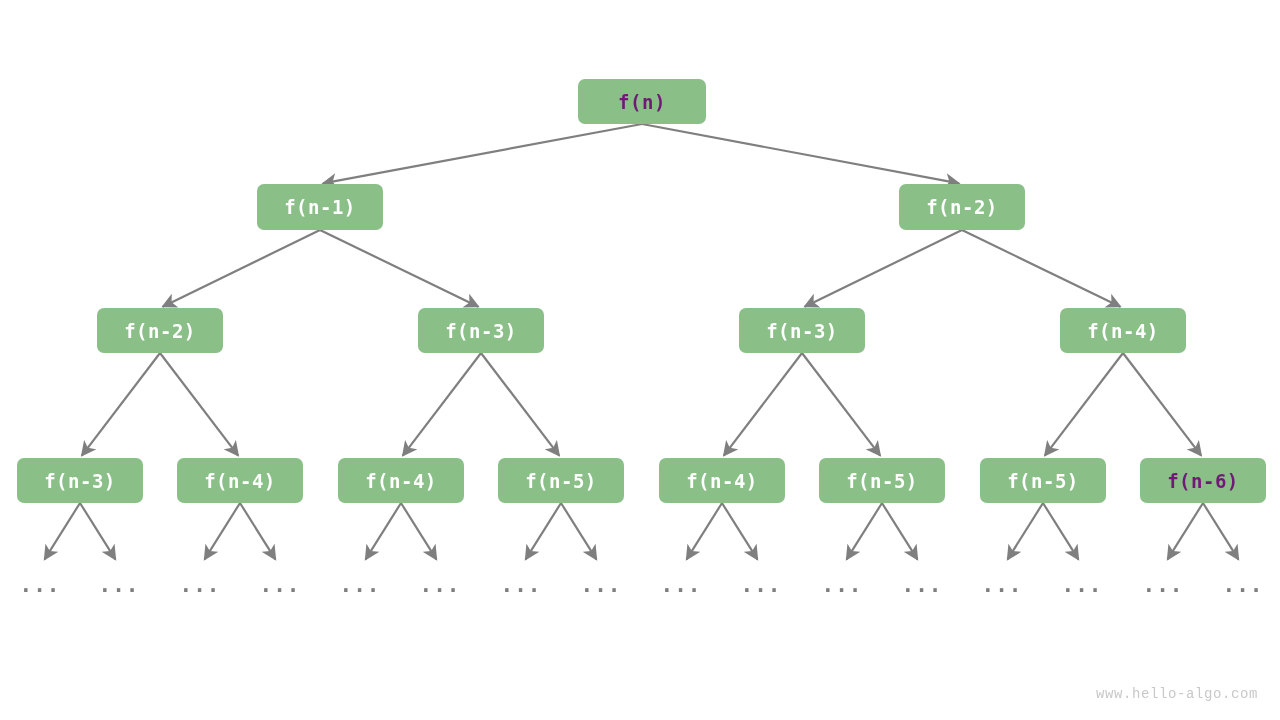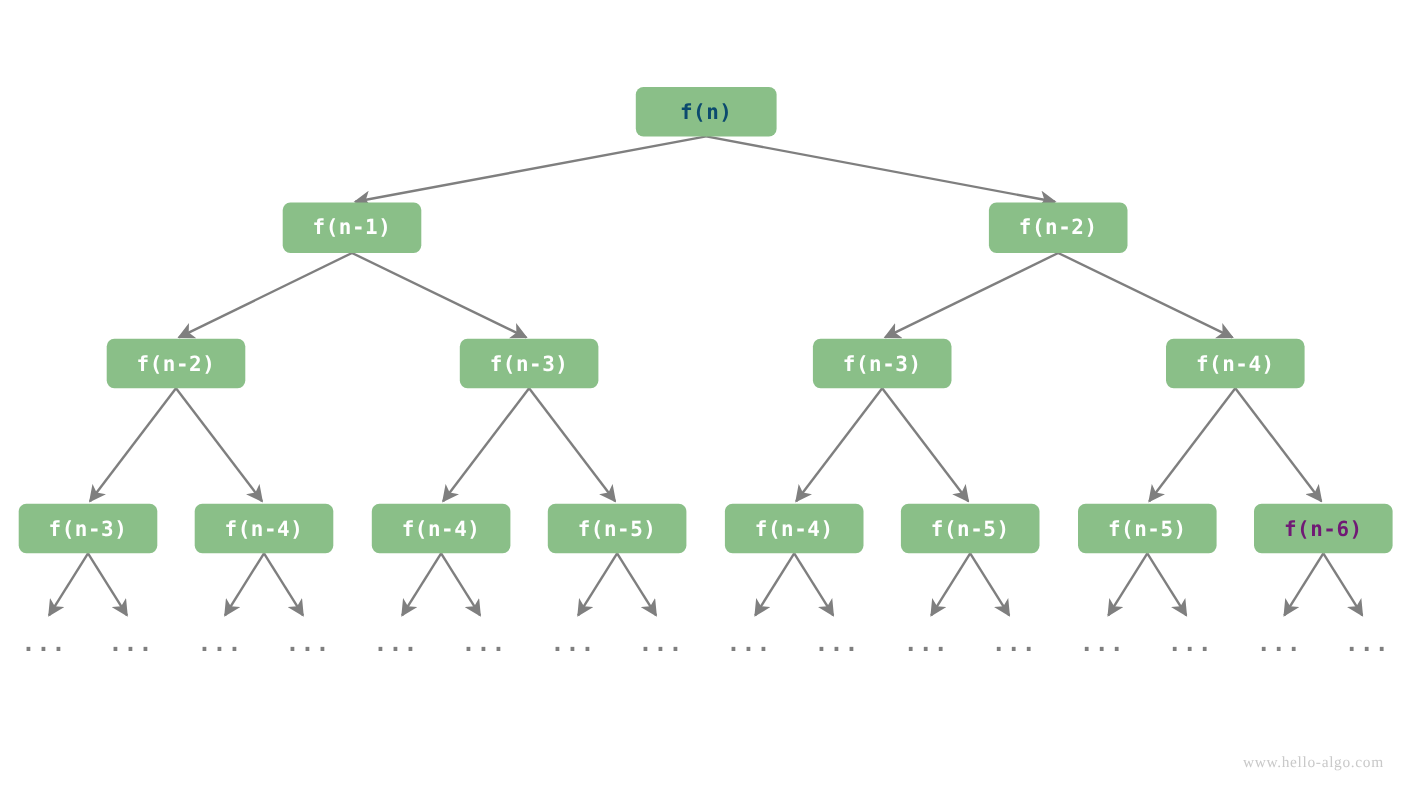--- a/index.html
+++ b/index.html
@@ -55,21 +55,21 @@
     line-height: 1;
     transform: translate(-50%, -50%);
     z-index: 2;
     user-select: none;
   }
   #watermark {
     position: absolute;
     right: 22px;
     bottom: 18px;
     color: #c9c9c9;
-    font-family: Liberation Serif, serif;
+    font-family: Liberation Mono, monospace;
     font-size: 14px;
     letter-spacing: 0.6px;
     z-index: 3;
   }
 </style>
 </head>
 <body>
 
 <div id="canvas">
 
@@ -105,21 +105,21 @@
       <line x1="722" y1="503" x2="757.4061328878686" y2="559.4584281184932" stroke="#7f7f7f" stroke-width="2.2" stroke-linecap="butt" marker-end="url(#arrowhead)"></line>
       <line x1="882" y1="503" x2="846.5938671121314" y2="559.4584281184932" stroke="#7f7f7f" stroke-width="2.2" stroke-linecap="butt" marker-end="url(#arrowhead)"></line>
       <line x1="882" y1="503" x2="917.4061328878686" y2="559.4584281184932" stroke="#7f7f7f" stroke-width="2.2" stroke-linecap="butt" marker-end="url(#arrowhead)"></line>
       <line x1="1043" y1="503" x2="1007.5938671121314" y2="559.4584281184932" stroke="#7f7f7f" stroke-width="2.2" stroke-linecap="butt" marker-end="url(#arrowhead)"></line>
       <line x1="1043" y1="503" x2="1078.4061328878686" y2="559.4584281184932" stroke="#7f7f7f" stroke-width="2.2" stroke-linecap="butt" marker-end="url(#arrowhead)"></line>
       <line x1="1203" y1="503" x2="1167.5938671121314" y2="559.4584281184932" stroke="#7f7f7f" stroke-width="2.2" stroke-linecap="butt" marker-end="url(#arrowhead)"></line>
       <line x1="1203" y1="503" x2="1238.4061328878686" y2="559.4584281184932" stroke="#7f7f7f" stroke-width="2.2" stroke-linecap="butt" marker-end="url(#arrowhead)"></line>
     </svg>
 
   <div id="nodes-layer">
-      <div class="node" style="left: 578px; top: 79px; width: 128px; height: 45px; background: rgb(138, 191, 136); color: #0c4a6e;">f(n)</div>
+      <div class="node" style="left: 578px; top: 79px; width: 128px; height: 45px; background: rgb(138, 191, 136); color: #701a75;">f(n)</div>
       <div class="node" style="left: 257px; top: 184px; width: 126px; height: 46px; background: rgb(138, 191, 136); color: rgb(255, 255, 255);">f(n-1)</div>
       <div class="node" style="left: 899px; top: 184px; width: 126px; height: 46px; background: rgb(138, 191, 136); color: rgb(255, 255, 255);">f(n-2)</div>
       <div class="node" style="left: 97px; top: 308px; width: 126px; height: 45px; background: rgb(138, 191, 136); color: rgb(255, 255, 255);">f(n-2)</div>
       <div class="node" style="left: 418px; top: 308px; width: 126px; height: 45px; background: rgb(138, 191, 136); color: rgb(255, 255, 255);">f(n-3)</div>
       <div class="node" style="left: 739px; top: 308px; width: 126px; height: 45px; background: rgb(138, 191, 136); color: rgb(255, 255, 255);">f(n-3)</div>
       <div class="node" style="left: 1060px; top: 308px; width: 126px; height: 45px; background: rgb(138, 191, 136); color: rgb(255, 255, 255);">f(n-4)</div>
       <div class="node" style="left: 17px; top: 458px; width: 126px; height: 45px; background: rgb(138, 191, 136); color: rgb(255, 255, 255);">f(n-3)</div>
       <div class="node" style="left: 177px; top: 458px; width: 126px; height: 45px; background: rgb(138, 191, 136); color: rgb(255, 255, 255);">f(n-4)</div>
       <div class="node" style="left: 338px; top: 458px; width: 126px; height: 45px; background: rgb(138, 191, 136); color: rgb(255, 255, 255);">f(n-4)</div>
       <div class="node" style="left: 498px; top: 458px; width: 126px; height: 45px; background: rgb(138, 191, 136); color: rgb(255, 255, 255);">f(n-5)</div>

